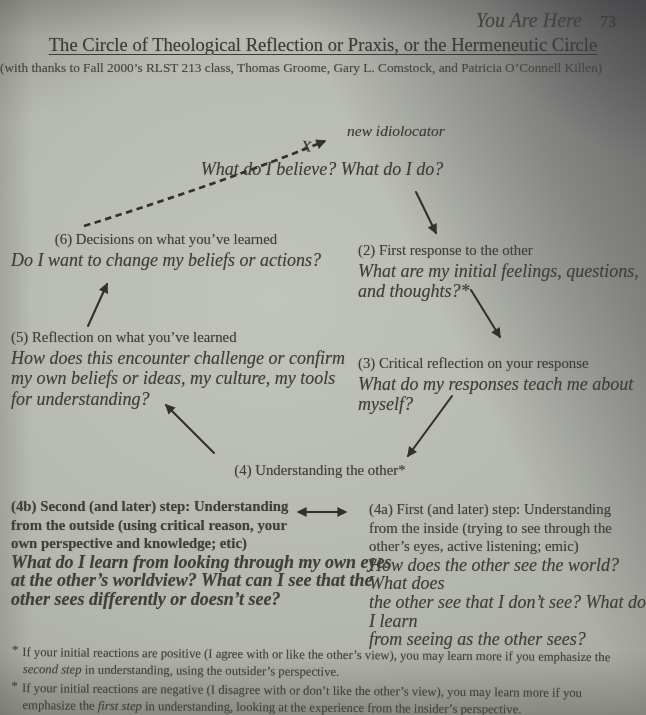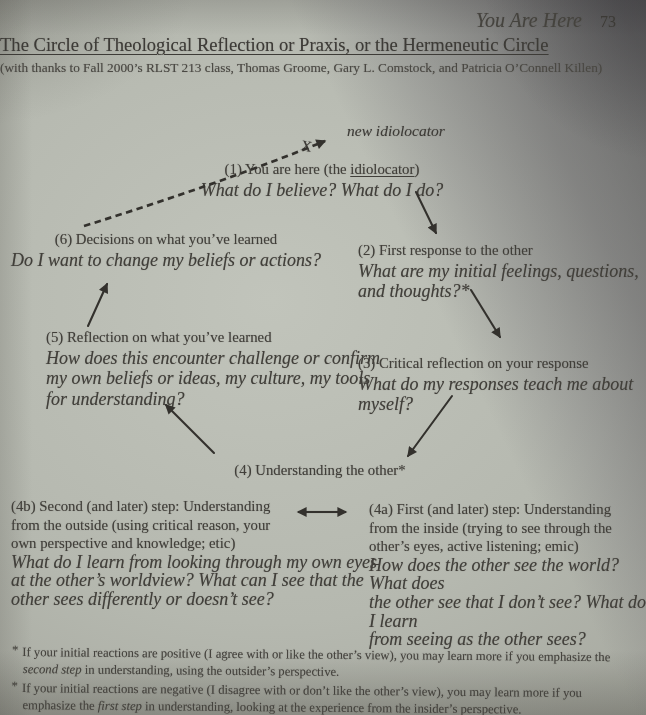--- a/index.html
+++ b/index.html
@@ -17,21 +17,21 @@
       radial-gradient(320px 220px at -4% -4%, rgba(60,58,54,0.28), rgba(60,58,54,0) 70%),
       radial-gradient(125% 100% at 42% 42%, #c1c4bb 0%, #b5b8af 45%, #a6a89f 75%, #8f918a 100%);
   }
   .running-head {
     position:absolute; top:9px; right:30px;
     display:flex; align-items:baseline; gap:18px;
   }
   .rh-text { font-style:italic; font-size:20px; color:#45433e; }
   .rh-num  { font-size:16px; color:#3c3a36; }
   .title {
-    position:absolute; top:34px; left:0; width:100%; text-align:left;
+    position:absolute; top:34px; left:0; width:100%; text-align:center;
     font-size:18.6px; color:#3d3b37;
     text-decoration:underline; text-underline-offset:3px; text-decoration-thickness:1.2px;
   }
   .subtitle {
     position:absolute; top:60px; left:0; width:100%; 
     font-size:13.3px; color:#4a4843;
   }
   .node { position:absolute; line-height:20.6px; }
   .node.compact { line-height:18.6px; }
   .nh { font-size:14.8px; white-space:pre-line; }
@@ -40,24 +40,24 @@
   .center { text-align:center; }
   .new-idio { position:absolute; left:347px; top:122px; font-size:15.5px; font-style:italic; color:#3e3c38; }
   .x-mark {
     position:absolute; left:301px; top:138px; font-size:15px; color:#3a3834;
     transform:rotate(10deg);
   }
   #node1 { left:196px; top:159px; width:252px; }
   #node2 { left:358px; top:240px; }
   #node3 { left:358px; top:353px; }
   #node4 { left:180px; top:460px; width:280px; }
-  #node5 { left:11px;  top:327px;margin-left:35px; }
+  #node5 { left:11px;  top:327px; }
   #node6 { left:11px;  top:229px;text-align:center; }
   #node4a { left:369px; top:500px; }
-  #node4b { left:11px;  top:497px; }
+  #node4b { left:11px;  top:497px;font-weight:bold; }
   .arrows { position:absolute; left:0; top:0; pointer-events:none; filter:blur(0.3px); }
   .footnotes {
     position:absolute; left:12px; top:644px; width:624px;
     font-size:12.7px; line-height:16.6px; color:#45433e;
     transform:rotate(0.5deg); transform-origin:0 0;
   }
   .footnote { padding-left:11px; text-indent:-11px; }
   .footnote + .footnote { margin-top:3px; }
   .fn-marker { position:relative; top:-2px; margin-right:4px; }
   .em { font-style:italic; }
@@ -72,21 +72,20 @@
     <span class="rh-num">73</span>
   </header>
 
   <div class="title">The Circle of Theological Reflection or Praxis, or the Hermeneutic Circle</div>
   <div class="subtitle">(with thanks to Fall 2000’s RLST 213 class, Thomas Groome, Gary L. Comstock, and Patricia O’Connell Killen)</div>
 
   <div class="new-idio">new idiolocator</div>
   <div class="x-mark">X</div>
 
   <div class="node center" id="node1">
-    <div class="nh"><span>(1) You are here (the </span><span class="u">idiolocator</span><span>)</span></div>
     <div class="nq">What do I believe? What do I do?</div>
   </div>
 
   <div class="node" id="node2">
     <div class="nh">(2) First response to the other</div>
     <div class="nq">What are my initial feelings, questions,
 and thoughts?*</div>
   </div>
 
   <div class="node" id="node3">

